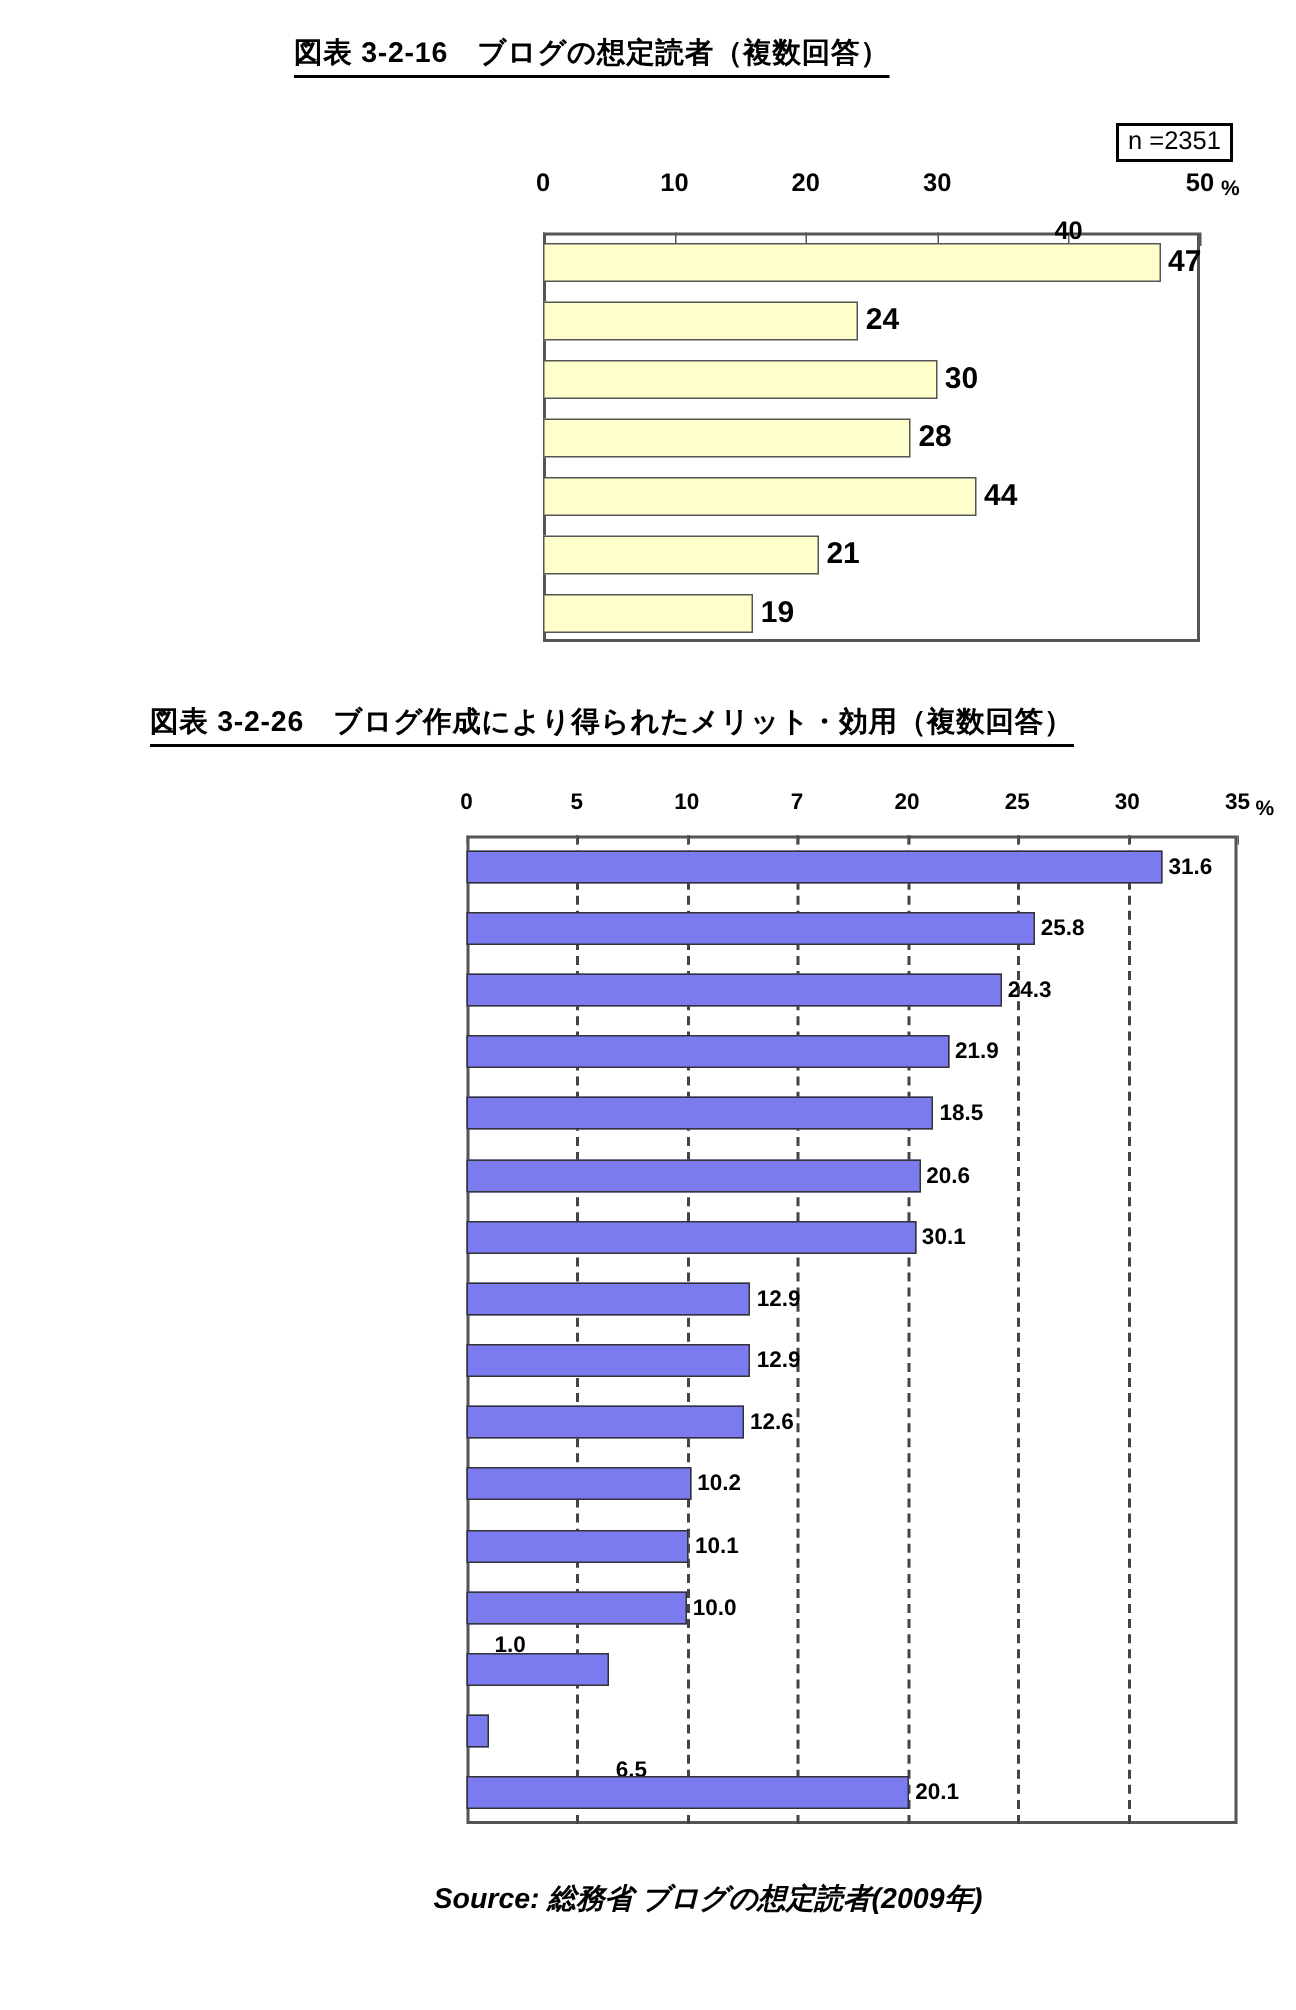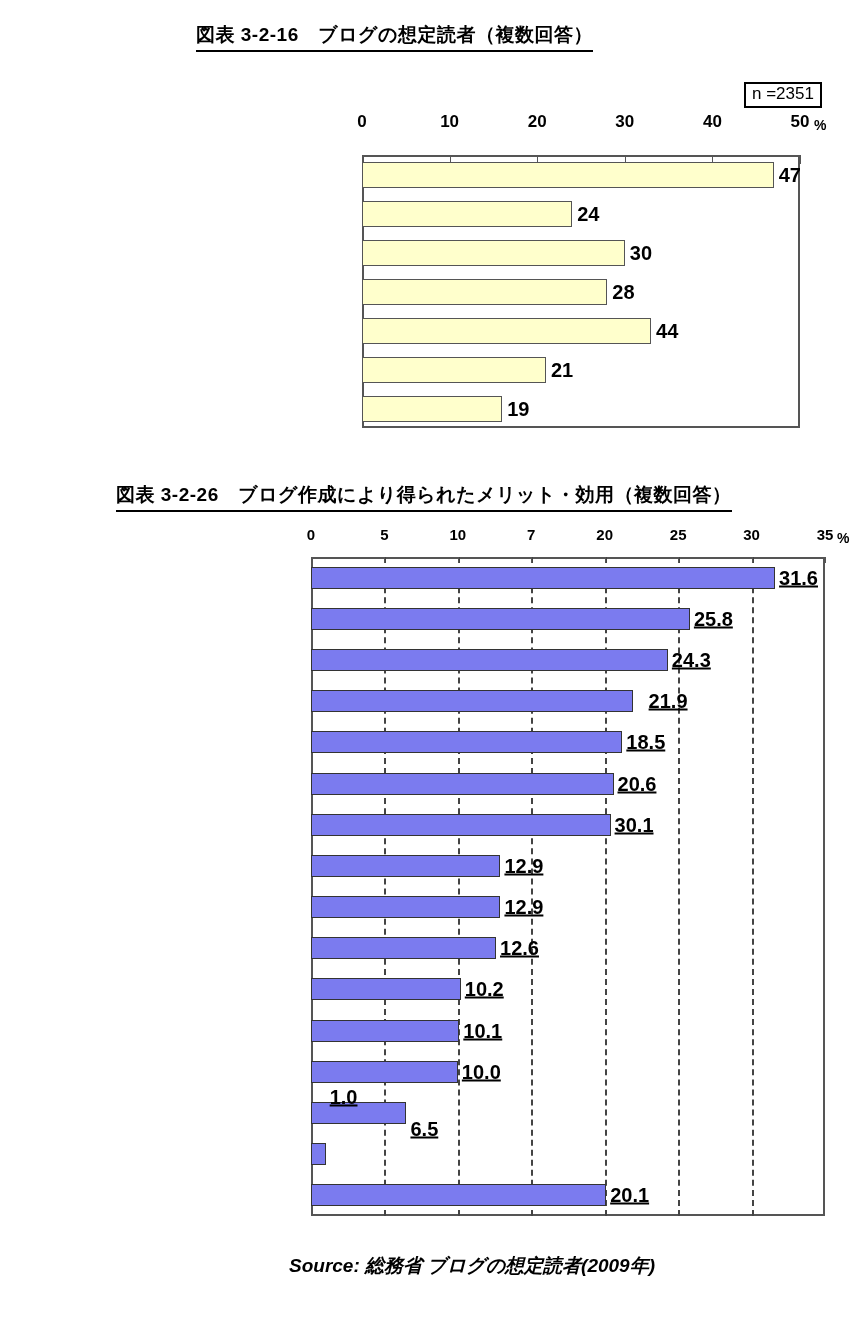--- a/index.html
+++ b/index.html
@@ -20,21 +20,21 @@
   .fig-title {
     position: absolute;
     font-weight: bold;
     font-size: 19px;
     letter-spacing: 0.5px;
     white-space: nowrap;
     border-bottom: 2px solid #000;
     padding-bottom: 2px;
   }
   #title1 { left: 196px; top: 22px; }
-  #title2 { left: 100px; top: 482px; margin-left: 16px; }
+  #title2 { left: 100px; top: 468px; }
 
   
   .n-badge {
     position: absolute;
     border: 2px solid #000;
     background: #fff;
     font-size: 17px;
     font-weight: normal;
     padding: 1px 6px 2px 6px;
     line-height: 1.1;
@@ -96,21 +96,21 @@
   #chart1 .tick-label { top: 112px; }
   #chart1 .tickmark { top: 155px; height: 9px; }
 
   
   #chart2 .plot-box { left: 311px; top: 557px; width: 514px; height: 659px; }
   #chart2 .bar {
     background: #7b7bef;
     border: 1px solid #333333;
     height: 22px;
   }
-  #chart2 .val-label { font-size: 20px; font-weight: bold; text-decoration: underline; }
+  #chart2 .val-label { font-size: 15px; font-weight: bold; }
   #chart2 .tick-label { top: 526px; font-size: 15px; }
   #chart2 .tickmark { top: 557px; height: 6px; }
   #chart2 .gridline { border-left: 2px dashed #444; }
 
   
   #source {
     position: absolute;
     left: 289px;
     top: 1253px;
     font-size: 19px;
@@ -131,21 +131,21 @@
   <div class="axis-ticks" id="chart1-ticks">
       <div class="tickmark" style="left: 362px;"></div>
       <div class="tick-label" style="left: 362px;">0</div>
       <div class="tickmark" style="left: 449.6px;"></div>
       <div class="tick-label" style="left: 449.6px;">10</div>
       <div class="tickmark" style="left: 537.2px;"></div>
       <div class="tick-label" style="left: 537.2px;">20</div>
       <div class="tickmark" style="left: 624.8px;"></div>
       <div class="tick-label" style="left: 624.8px;">30</div>
       <div class="tickmark" style="left: 712.4px;"></div>
-      <div class="tick-label" style="left: 712.4px;">40</div>
+      <div class="tick-label" style="left: 712.4px; margin-top: 32px;">40</div>
       <div class="tickmark" style="left: 800px;"></div>
       <div class="tick-label" style="left: 800px;">50</div>
       <div class="pct-label" style="left: 814px; top: 117px;">%</div>
     </div>
   <div id="chart1-bars">
       <div class="bar" style="left: 362px; width: 411.72px; top: 161.5px; height: 26px;"></div>
       <div class="val-label" style="left: 778.72px; top: 174.5px;">47</div>
       <div class="bar" style="left: 362px; width: 210.24px; top: 200.5px; height: 26px;"></div>
       <div class="val-label" style="left: 577.24px; top: 213.5px;">24</div>
       <div class="bar" style="left: 362px; width: 262.8px; top: 239.5px; height: 26px;"></div>
@@ -192,41 +192,41 @@
       <div class="pct-label" style="left: 837px; top: 530px;">%</div>
     </div>
   <div id="chart2-bars">
       <div class="bar" style="left: 311px; width: 464.069px; top: 566.594px; height: 22px;"></div>
       <div class="val-label" style="left: 779.069px; top: 577.594px;">31.6</div>
       <div class="bar" style="left: 311px; width: 378.891px; top: 607.781px; height: 22px;"></div>
       <div class="val-label" style="left: 693.891px; top: 618.781px;">25.8</div>
       <div class="bar" style="left: 311px; width: 356.863px; top: 648.969px; height: 22px;"></div>
       <div class="val-label" style="left: 671.863px; top: 659.969px;">24.3</div>
       <div class="bar" style="left: 311px; width: 321.617px; top: 690.156px; height: 22px;"></div>
-      <div class="val-label" style="left: 636.617px; top: 701.156px; margin-left: 12px;">21.9</div>
+      <div class="val-label" style="left: 636.617px; top: 701.156px;">21.9</div>
       <div class="bar" style="left: 311px; width: 311.337px; top: 731.344px; height: 22px;"></div>
       <div class="val-label" style="left: 626.337px; top: 742.344px;">18.5</div>
       <div class="bar" style="left: 311px; width: 302.526px; top: 772.531px; height: 22px;"></div>
       <div class="val-label" style="left: 617.526px; top: 783.531px;">20.6</div>
       <div class="bar" style="left: 311px; width: 299.589px; top: 813.719px; height: 22px;"></div>
       <div class="val-label" style="left: 614.589px; top: 824.719px;">30.1</div>
       <div class="bar" style="left: 311px; width: 189.446px; top: 854.906px; height: 22px;"></div>
       <div class="val-label" style="left: 504.446px; top: 865.906px;">12.9</div>
       <div class="bar" style="left: 311px; width: 189.446px; top: 896.094px; height: 22px;"></div>
       <div class="val-label" style="left: 504.446px; top: 907.094px;">12.9</div>
       <div class="bar" style="left: 311px; width: 185.04px; top: 937.281px; height: 22px;"></div>
       <div class="val-label" style="left: 500.04px; top: 948.281px;">12.6</div>
       <div class="bar" style="left: 311px; width: 149.794px; top: 978.469px; height: 22px;"></div>
       <div class="val-label" style="left: 464.794px; top: 989.469px;">10.2</div>
       <div class="bar" style="left: 311px; width: 148.326px; top: 1019.66px; height: 22px;"></div>
       <div class="val-label" style="left: 463.326px; top: 1030.66px;">10.1</div>
       <div class="bar" style="left: 311px; width: 146.857px; top: 1060.84px; height: 22px;"></div>
       <div class="val-label" style="left: 461.857px; top: 1071.84px;">10.0</div>
       <div class="bar" style="left: 311px; width: 95.4571px; top: 1102.03px; height: 22px;"></div>
-      <div class="val-label" style="left: 410.457px; top: 1129px;">6.5</div>
+      <div class="val-label" style="left: 410.457px; top: 1180px;">6.5</div>
       <div class="bar" style="left: 311px; width: 14.6857px; top: 1143.22px; height: 22px;"></div>
       <div class="val-label" style="left: 329.686px; top: 1097px;">1.0</div>
       <div class="bar" style="left: 311px; width: 295.183px; top: 1184.41px; height: 22px;"></div>
       <div class="val-label" style="left: 610.183px; top: 1195.41px;">20.1</div>
     </div>
   <div id="chart2-cats"></div>
 </div>
 
 <div id="source">Source: 総務省 ブログの想定読者(2009年)</div>
 

